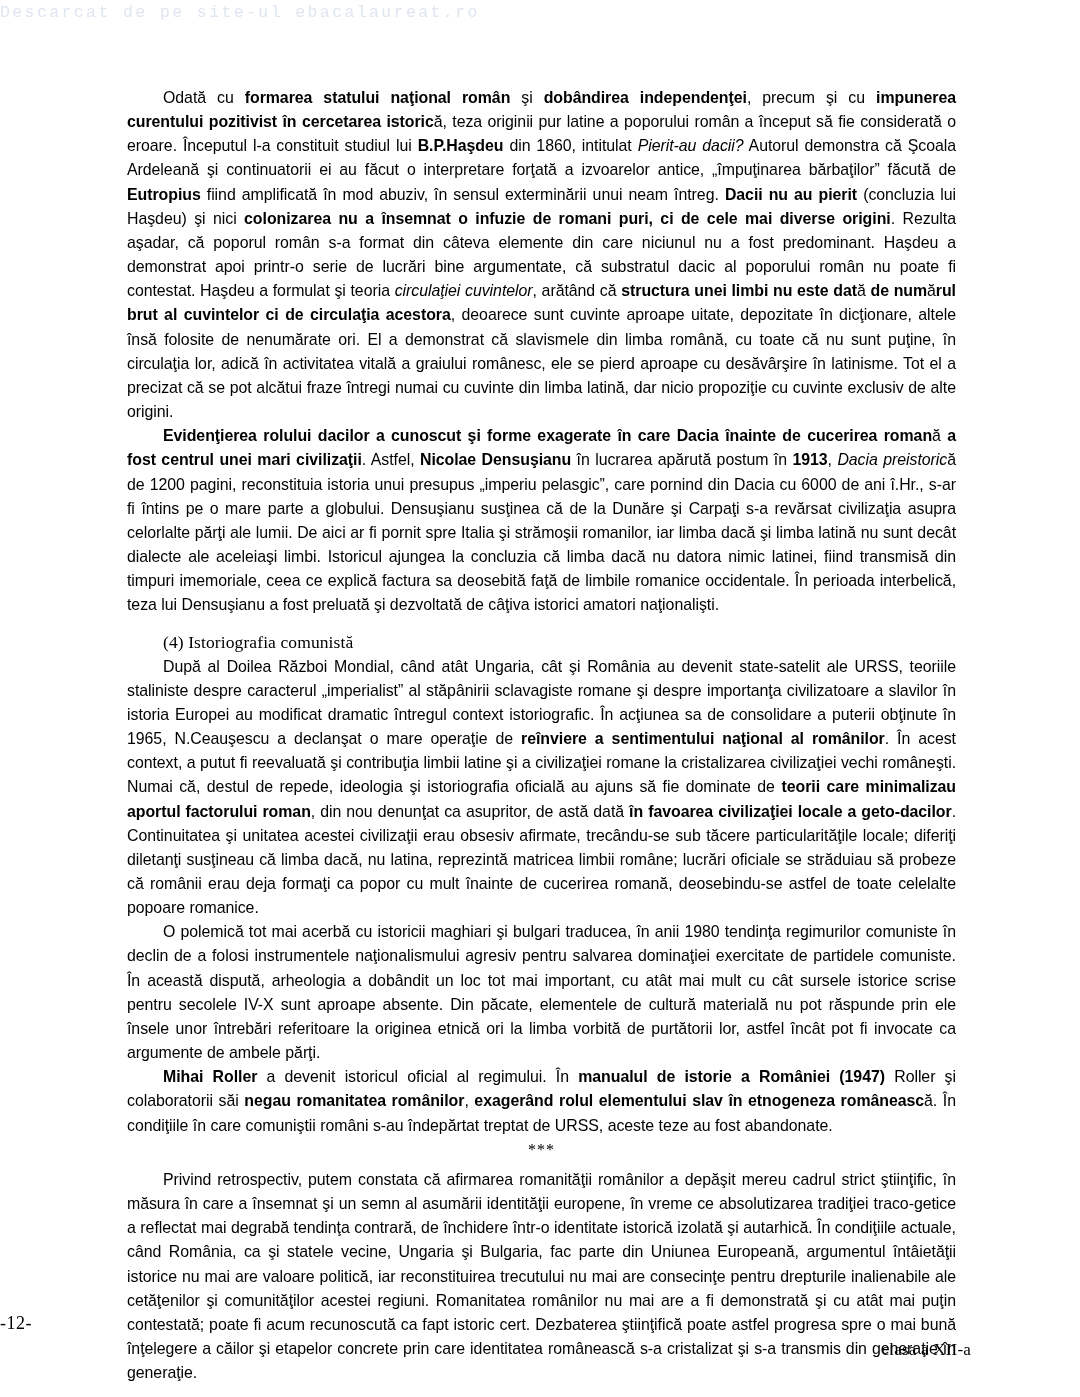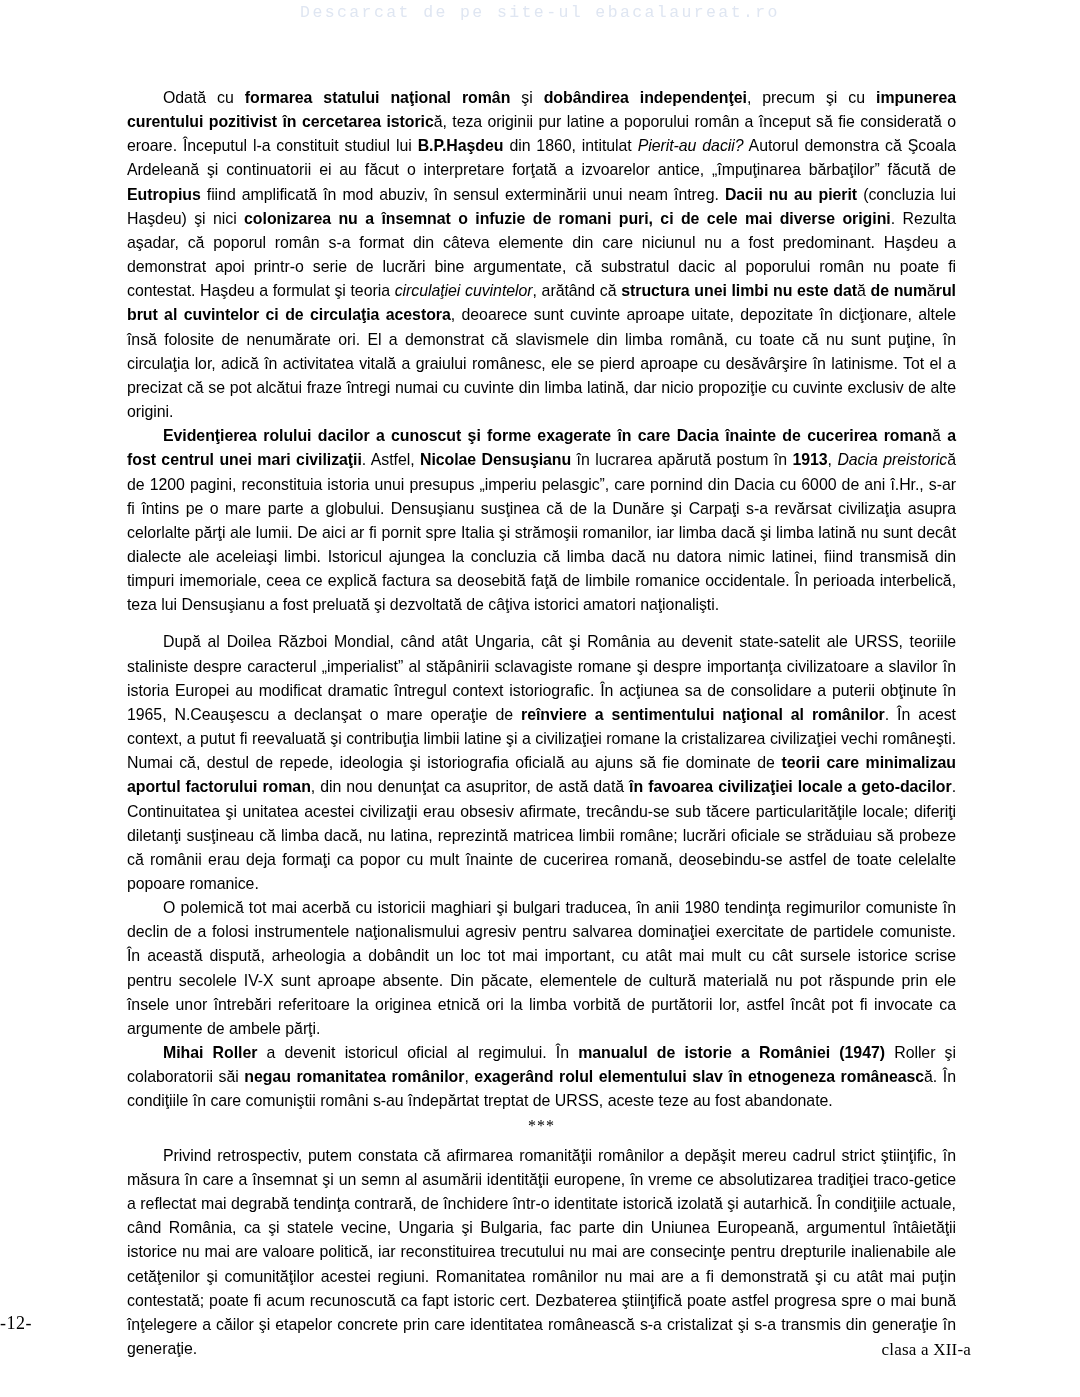--- a/index.html
+++ b/index.html
@@ -22,21 +22,21 @@
     inset: 0;
     background: #ffffff;
   }
 
   
   .watermark {
     position: absolute;
     top: 3px;
     left: 0;
     width: 1080px;
-    text-align: center;
+    text-align: left;
     font-family: "Liberation Mono", "DejaVu Sans Mono", monospace;
     font-size: 16.5px;
     letter-spacing: 2.4px;
     color: #dfe6f2;
     white-space: pre;
     user-select: none;
   }
 
   
   .content {
@@ -123,20 +123,21 @@
   <div class="content">
 
 
 
     <p class="body indent"><span>Odată cu </span><b>formarea statului naţional român</b><span> şi </span><b>dobândirea independenţei</b><span>, precum şi cu </span><b>impunerea curentului pozitivist în cercetarea istoric</b><span>ă, teza originii pur latine a poporului român a început să fie considerată o eroare. Începutul l-a constituit studiul lui </span><b>B.P.Haşdeu</b><span> din 1860, intitulat </span><i>Pierit-au dacii?</i><span> Autorul demonstra că Şcoala Ardeleană şi continuatorii ei au făcut o interpretare forţată a izvoarelor antice, „împuţinarea bărbaţilor” făcută de </span><b>Eutropius</b><span> fiind amplificată în mod abuziv, în sensul exterminării unui neam întreg. </span><b>Dacii nu au pierit</b><span> (concluzia lui Haşdeu) şi nici </span><b>colonizarea nu a însemnat o infuzie de romani puri, ci de cele mai diverse origini</b><span>. Rezulta aşadar, că poporul român s-a format din câteva elemente din care niciunul nu a fost predominant. Haşdeu a demonstrat apoi printr-o serie de lucrări bine argumentate, că substratul dacic al poporului român nu poate fi contestat. Haşdeu a formulat şi teoria </span><i>circulaţiei cuvintelor</i><span>, arătând că </span><b>structura unei limbi nu este dat</b><span>ă </span><b>de num</b><span>ă</span><b>rul brut al cuvintelor ci de circulaţia acestora</b><span>, deoarece sunt cuvinte aproape uitate, depozitate în dicţionare, altele însă folosite de nenumărate ori. El a demonstrat că slavismele din limba română, cu toate că nu sunt puţine, în circulaţia lor, adică în activitatea vitală a graiului românesc, ele se pierd aproape cu desăvârşire în latinisme. Tot el a precizat că se pot alcătui fraze întregi numai cu cuvinte din limba latină, dar nicio propoziţie cu cuvinte exclusiv de alte origini.</span></p>
 
     <p class="body indent"><b>Evidenţierea rolului dacilor a cunoscut şi forme exagerate în care Dacia înainte de cucerirea roman</b><span>ă </span><b>a fost centrul unei mari civilizaţii</b><span>. Astfel, </span><b>Nicolae Densuşianu</b><span> în lucrarea apărută postum în </span><b>1913</b><span>, </span><i>Dacia preistoric</i><span>ă de 1200 pagini, reconstituia istoria unui presupus „imperiu pelasgic”, care pornind din Dacia cu 6000 de ani î.Hr., s-ar fi întins pe o mare parte a globului. Densuşianu susţinea că de la Dunăre şi Carpaţi s-a revărsat civilizaţia asupra celorlalte părţi ale lumii. De aici ar fi pornit spre Italia şi strămoşii romanilor, iar limba dacă şi limba latină nu sunt decât dialecte ale aceleiaşi limbi. Istoricul ajungea la concluzia că limba dacă nu datora nimic latinei, fiind transmisă din timpuri imemoriale, ceea ce explică factura sa deosebită faţă de limbile romanice occidentale.  În perioada interbelică, teza lui Densuşianu a fost preluată şi dezvoltată de câţiva istorici amatori naţionalişti.</span></p>
 
     <div class="spacer-sm"></div>
 
+    <p class="heading">(4) Istoriografia comunistă</p>
 
     <p class="body indent"><span>După al Doilea Război Mondial, când atât Ungaria, cât şi România au devenit state-satelit ale URSS, teoriile staliniste despre caracterul „imperialist” al stăpânirii sclavagiste romane şi despre importanţa civilizatoare a slavilor în istoria Europei au modificat dramatic întregul context istoriografic. În acţiunea sa de consolidare a puterii obţinute în 1965, N.Ceauşescu a declanşat o mare operaţie de </span><b>reînviere a sentimentului naţional al românilor</b><span>. În acest context, a putut fi reevaluată şi contribuţia limbii latine şi a civilizaţiei romane la cristalizarea civilizaţiei vechi româneşti. Numai că, destul de repede, ideologia şi istoriografia oficială au ajuns să fie dominate de </span><b>teorii care minimalizau aportul factorului roman</b><span>, din nou denunţat ca asupritor, de astă dată </span><b>în favoarea civilizaţiei locale a geto-dacilor</b><span>. Continuitatea şi unitatea acestei civilizaţii erau obsesiv afirmate, trecându-se sub tăcere particularităţile locale; diferiţi diletanţi susţineau că limba dacă, nu latina, reprezintă matricea limbii române; lucrări oficiale se străduiau să probeze că românii erau deja formaţi ca popor cu mult înainte de cucerirea romană, deosebindu-se astfel de toate celelalte popoare romanice.</span></p>
 
     <p class="body indent"><span>O polemică tot mai acerbă cu istoricii maghiari şi bulgari traducea, în anii 1980 tendinţa regimurilor comuniste în declin de a folosi instrumentele naţionalismului agresiv pentru salvarea dominaţiei exercitate de partidele comuniste. În această dispută, arheologia a dobândit un loc tot mai important, cu atât mai mult cu cât sursele istorice scrise pentru secolele IV-X sunt aproape absente. Din păcate, elementele de cultură materială nu pot răspunde prin ele însele unor întrebări referitoare la originea etnică ori la limba vorbită de purtătorii lor, astfel încât pot fi invocate ca argumente de ambele părţi.</span></p>
 
     <p class="body indent"><b>Mihai Roller</b><span> a devenit istoricul oficial al regimului. În </span><b>manualul de istorie a României (1947)</b><span> Roller şi colaboratorii săi </span><b>negau romanitatea românilor</b><span>, </span><b>exagerând rolul elementului slav în etnogeneza româneasc</b><span>ă. În condiţiile în  care comuniştii români s-au îndepărtat treptat de URSS, aceste teze au fost abandonate.</span></p>
 
     <p class="asterisks">***</p>
 
     <div class="spacer-xs"></div>

